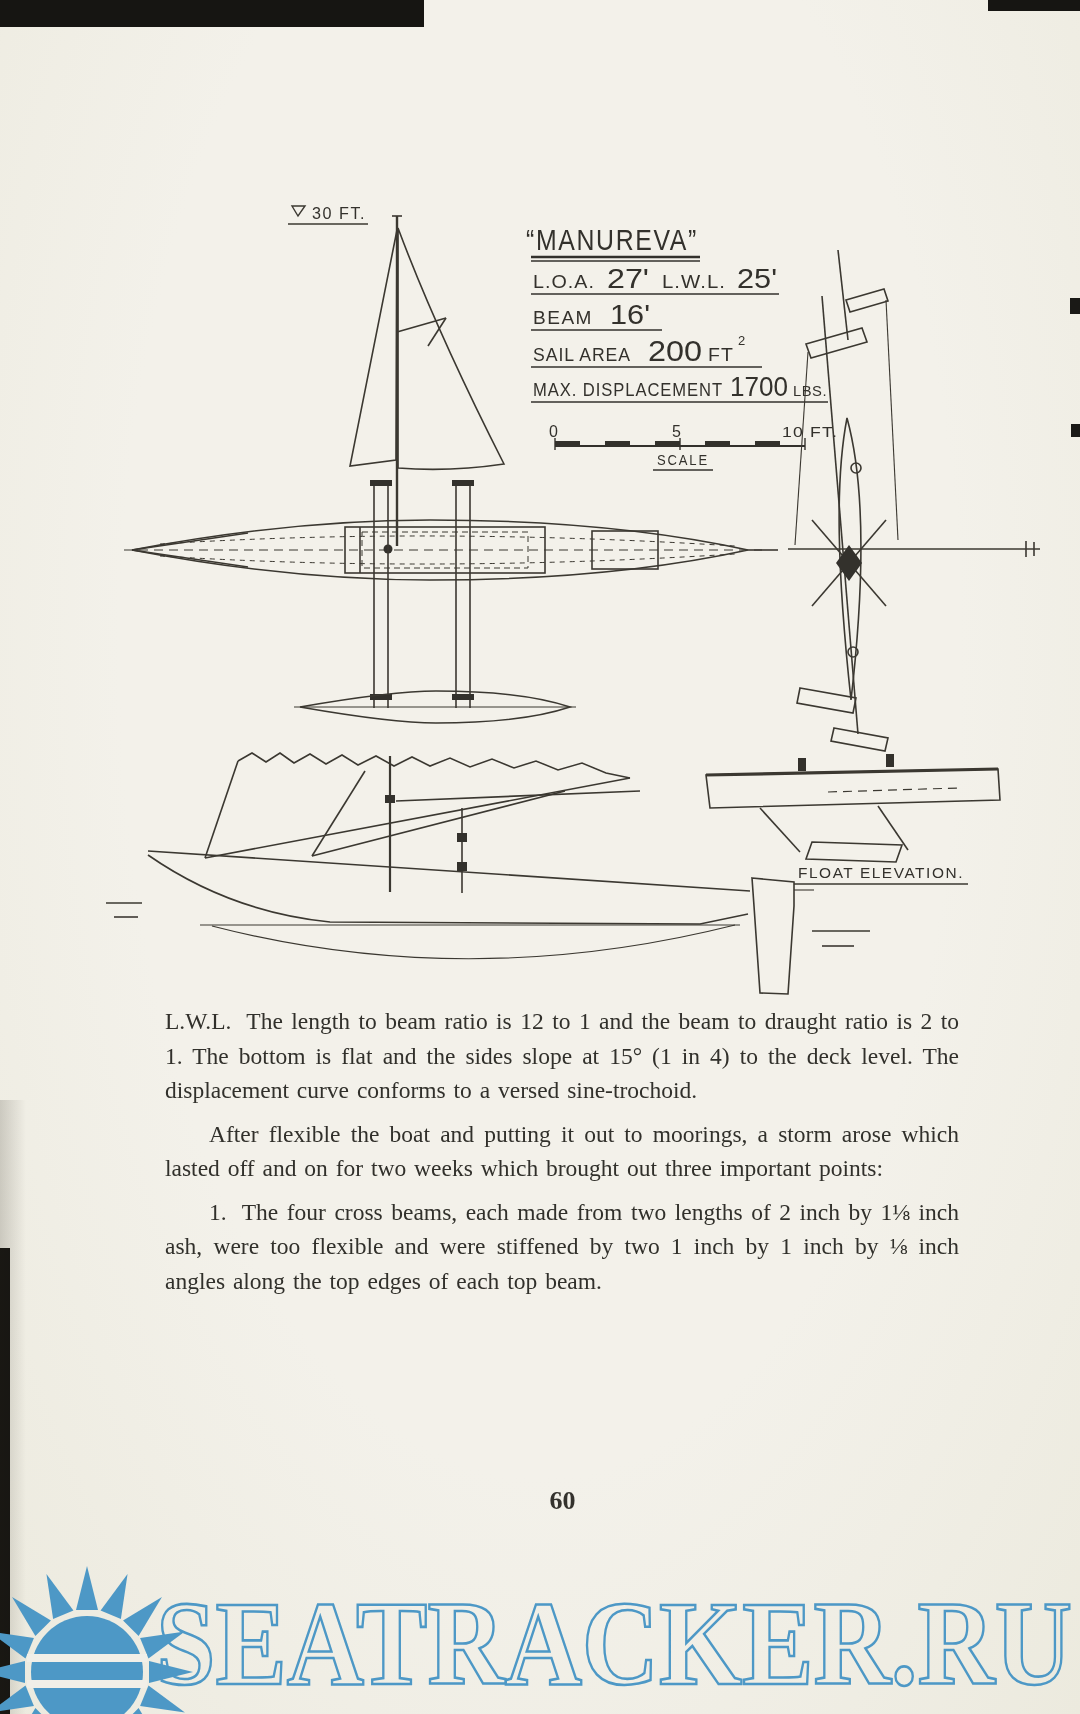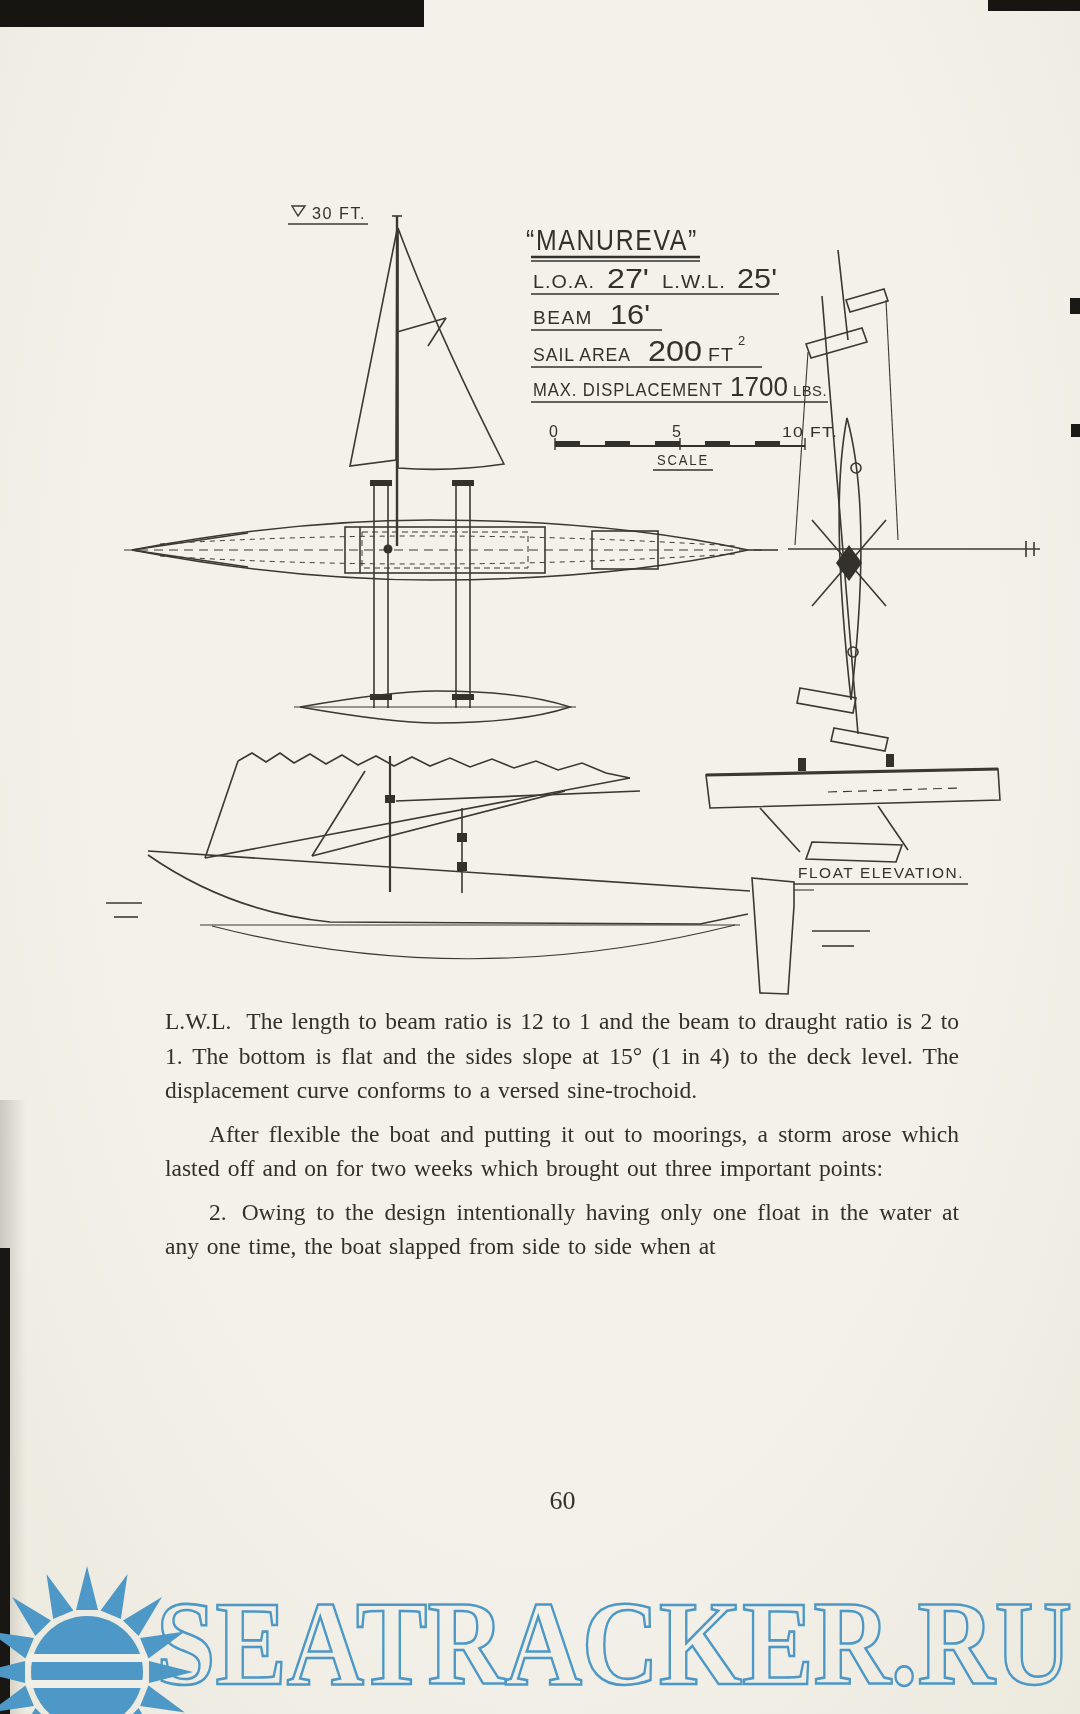--- a/index.html
+++ b/index.html
@@ -24,21 +24,21 @@
     font-size:23.5px;line-height:34.5px;text-align:justify;
     color:#31302b;word-spacing:2px;
   }
   .body-text p{margin:0 1px 9px 0;}
   .body-text p.indent{text-indent:44px;}
   .body-text p.numbered{margin-top:6px;}
   .lead{margin-right:15px;}
   .lead.italic{font-style:italic;}
   .page-number{
     position:absolute;left:165px;top:1486px;width:795px;
-    text-align:center;font-size:26px;color:#34322d;
+    text-align:center;font-size:26px;color:#34322d;font-weight:bold;
   }
   .watermark-sun{position:absolute;left:-25px;top:1558px;}
   .watermark-text-svg{position:absolute;left:150px;top:1568px;}
 </style>
 </head>
 <body>
 
 <div class="page">
 
   <div class="scan-bar bar-top"></div>
@@ -214,21 +214,21 @@
   </svg>
 
   <div class="body-text">
     <p>
       <span class="lead">L.W.L.</span><span>The length to beam ratio is 12 to 1 and the beam to draught ratio is 2 to 1.  The bottom is flat and the sides slope at 15° (1 in 4) to the deck level.  The displacement curve conforms to a versed sine-trochoid.</span>
     </p>
     <p class="indent">
       <span>After flexible the boat and putting it out to moorings, a storm arose which lasted off and on for two weeks which brought out three important points:</span>
     </p>
     <p class="indent numbered">
-      <span class="lead">2.</span><span>Owing to the design intentionally having only one float in the water at any one time, the boat slapped from side to side when at</span>
+      <span class="lead">1.</span><span>The four cross beams, each made from two lengths of 2 inch by 1⅛ inch ash, were too flexible and were stiffened by two 1 inch by 1 inch by ⅛ inch angles along the top edges of each top beam.</span>
     </p>
   </div>
 
   <div class="page-number">60</div>
 
   <svg class="watermark-sun" width="230" height="230" viewBox="0 0 230 230">
     <g transform="translate(112,114)">
       <g fill="#4d98c6" stroke="none">
         <path d="M0,-106 L11,-62 L-11,-62 Z"></path>
         <path d="M0,-106 L11,-62 L-11,-62 Z" transform="rotate(22.5)"></path>

